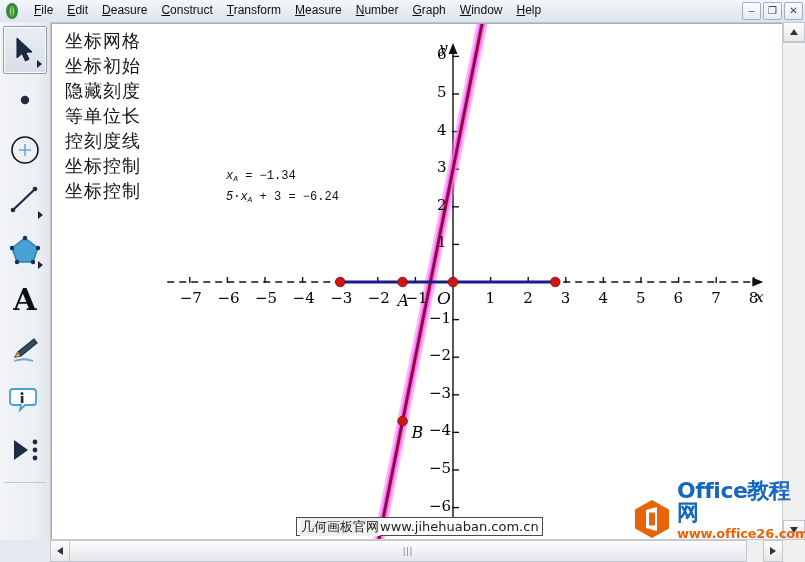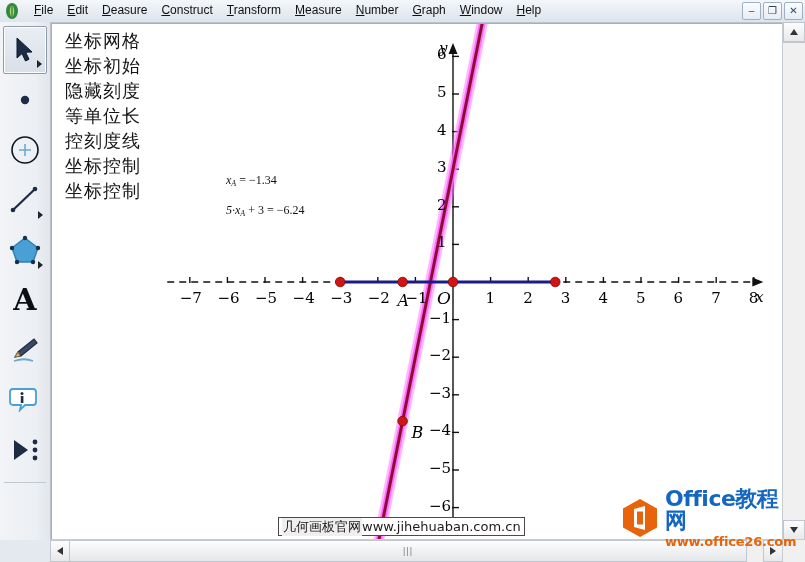--- a/index.html
+++ b/index.html
@@ -47,27 +47,27 @@
   .canvas-inner{position:absolute;left:0;top:0;width:100%;height:100%;}
 
   
   .cnlabels{position:absolute;left:13px;top:4px;}
   .cnlabel{font-family:"DejaVu Sans","Liberation Sans",sans-serif;
            font-size:18px;color:#151515;line-height:25px;letter-spacing:1px;
            white-space:nowrap;cursor:default;}
 
   
   .meas{position:absolute;left:174px;top:143px;color:#111;}
-  .meas-row{font-family:Liberation Serif, serif;
-            font-size:12px;line-height:27px;white-space:nowrap;}
+  .meas-row{font-family:Liberation Mono, monospace;
+            font-size:12px;line-height:18px;white-space:nowrap;}
   .meas-row i{font-style:italic;}
   .meas-row sub{font-size:8px;font-style:italic;vertical-align:-2px;}
 
   
-  .wm{position:absolute;left:226px;top:493px;height:19px;
+  .wm{position:absolute;left:244px;top:493px;height:19px;
       border:1px solid #4a4a4a;background:#ffffff;display:flex;align-items:center;
       padding:0 3px;box-sizing:border-box;}
   .wm-cn{font-family:"DejaVu Sans","Liberation Sans",sans-serif;font-size:13px;
          color:#1a1a1a;background:#efefef;padding:0 1px;letter-spacing:0px;}
   .wm-url{font-family:"DejaVu Sans","Liberation Sans",sans-serif;font-size:13px;
           color:#1a1a1a;letter-spacing:0px;}
 
   
   .axlabel{position:absolute;font-family:"DejaVu Serif","Liberation Serif",serif;
            font-size:15px;color:#000;white-space:nowrap;}
@@ -82,22 +82,22 @@
   .sb-arrow{position:absolute;background:linear-gradient(180deg,#fdfdfd,#e8e8e8);
             border:1px solid #c2c7cd;display:flex;align-items:center;justify-content:center;}
   .sb-thumb{position:absolute;background:linear-gradient(180deg,#fdfdfd,#e4e6e9);
             border:1px solid #c2c7cd;}
   .grip{position:absolute;left:50%;top:50%;transform:translate(-50%,-50%);
         font-size:9px;color:#7a7f85;letter-spacing:1px;}
   .corner{position:absolute;right:0;bottom:0;width:22px;height:22px;background:#f0f0f0;
           border-left:1px solid #c7ccd2;border-top:1px solid #c7ccd2;}
 
   
-  .o26{position:absolute;right:18px;bottom:22px;width:168px;height:44px;
-       display:flex;align-items:center;}
+  .o26{position:absolute;right:6px;bottom:22px;width:168px;height:44px;
+       display:flex;align-items:flex-end;}
   .o26 .hexwrap{width:42px;height:42px;position:relative;margin-right:4px;}
   .o26 .txt{display:flex;flex-direction:column;line-height:1;}
   .o26 .t1{font-family:"DejaVu Sans","Liberation Sans",sans-serif;
            font-size:22px;font-weight:bold;color:#1566c0;letter-spacing:-0.5px;}
   .o26 .t1 .cn{color:#1566c0;}
   .o26 .t2{font-family:"DejaVu Sans","Liberation Sans",sans-serif;
            font-size:13px;font-weight:bold;color:#e8640a;margin-top:3px;letter-spacing:-0.2px;}
 </style>
 </head>
 <body>

